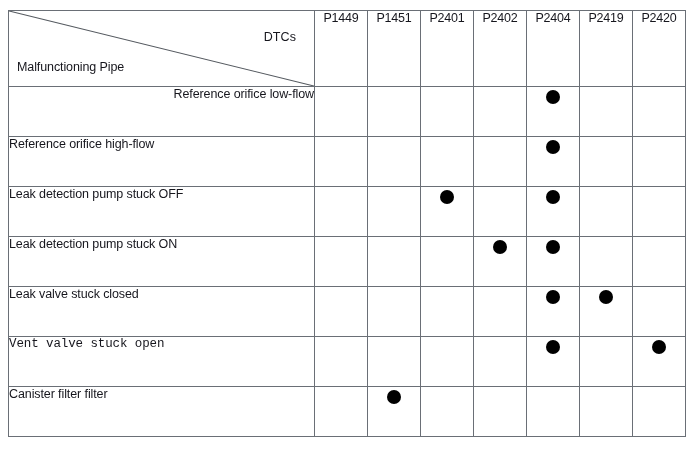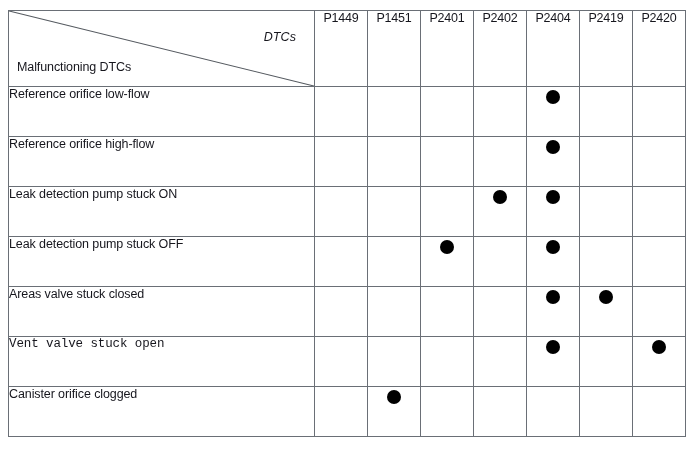--- a/index.html
+++ b/index.html
@@ -55,21 +55,20 @@
     height: 100%;
     display: block;
   }
   .corner-dtcs {
     position: absolute;
     right: 18px;
     top: 19px;
     font-size: 12.5px;
     letter-spacing: 0.1px;
     white-space: nowrap;
-    font-style: italic;
   }
   .corner-areas {
     position: absolute;
     left: 8px;
     bottom: 12px;
     font-size: 12.5px;
     letter-spacing: -0.1px;
     white-space: nowrap;
   }
 
@@ -110,35 +109,35 @@
 
 <div id="matrix-wrap">
   <table class="dtc-matrix">
     <thead>
       <tr>
         <td class="corner-cell" style="border-color: rgb(106, 111, 118);">
           <svg class="corner-diagonal" viewBox="0 0 305 75" preserveAspectRatio="none">
             <line x1="0" y1="0" x2="305" y2="75" stroke="#555a60" stroke-width="1.1" vector-effect="non-scaling-stroke"></line>
           </svg>
           <span class="corner-dtcs">DTCs</span>
-          <span class="corner-areas">Malfunctioning DTCs</span>
+          <span class="corner-areas">Malfunctioning Pipe</span>
         </td>
         <th class="dtc-head" style="border-color: rgb(106, 111, 118);">P1449</th>
         <th class="dtc-head" style="border-color: rgb(106, 111, 118);">P1451</th>
         <th class="dtc-head" style="border-color: rgb(106, 111, 118);">P2401</th>
         <th class="dtc-head" style="border-color: rgb(106, 111, 118);">P2402</th>
         <th class="dtc-head" style="border-color: rgb(106, 111, 118); text-align: center;">P2404</th>
         <th class="dtc-head" style="border-color: rgb(106, 111, 118);">P2419</th>
         <th class="dtc-head" style="border-color: rgb(106, 111, 118);">P2420</th>
       </tr>
     </thead>
     <tbody>
 
       <tr>
-        <td class="area-cell" style="border-color: rgb(106, 111, 118);">Reference orifice low-flow</td>
+        <td class="area-cell" style="border-color: rgb(106, 111, 118); text-align: right;">Reference orifice low-flow</td>
         <td class="mark-cell" style="border-color: rgb(106, 111, 118);"></td>
         <td class="mark-cell" style="border-color: rgb(106, 111, 118);"></td>
         <td class="mark-cell" style="border-color: rgb(106, 111, 118);"></td>
         <td class="mark-cell" style="border-color: rgb(106, 111, 118);"></td>
         <td class="mark-cell" style="border-color: rgb(106, 111, 118);"><span class="dot" style="background: rgb(0, 0, 0);"></span></td>
         <td class="mark-cell" style="border-color: rgb(106, 111, 118);"></td>
         <td class="mark-cell" style="border-color: rgb(106, 111, 118);"></td>
       </tr>
 
       <tr>
@@ -146,43 +145,43 @@
         <td class="mark-cell" style="border-color: rgb(106, 111, 118);"></td>
         <td class="mark-cell" style="border-color: rgb(106, 111, 118);"></td>
         <td class="mark-cell" style="border-color: rgb(106, 111, 118);"></td>
         <td class="mark-cell" style="border-color: rgb(106, 111, 118);"></td>
         <td class="mark-cell" style="border-color: rgb(106, 111, 118);"><span class="dot" style="background: rgb(0, 0, 0);"></span></td>
         <td class="mark-cell" style="border-color: rgb(106, 111, 118);"></td>
         <td class="mark-cell" style="border-color: rgb(106, 111, 118);"></td>
       </tr>
 
       <tr>
+        <td class="area-cell" style="border-color: rgb(106, 111, 118);">Leak detection pump stuck OFF</td>
+        <td class="mark-cell" style="border-color: rgb(106, 111, 118);"></td>
+        <td class="mark-cell" style="border-color: rgb(106, 111, 118);"></td>
+        <td class="mark-cell" style="border-color: rgb(106, 111, 118);"><span class="dot" style="background: rgb(0, 0, 0);"></span></td>
+        <td class="mark-cell" style="border-color: rgb(106, 111, 118);"></td>
+        <td class="mark-cell" style="border-color: rgb(106, 111, 118);"><span class="dot" style="background: rgb(0, 0, 0);"></span></td>
+        <td class="mark-cell" style="border-color: rgb(106, 111, 118);"></td>
+        <td class="mark-cell" style="border-color: rgb(106, 111, 118);"></td>
+      </tr>
+
+      <tr>
         <td class="area-cell" style="border-color: rgb(106, 111, 118);">Leak detection pump stuck ON</td>
         <td class="mark-cell" style="border-color: rgb(106, 111, 118);"></td>
         <td class="mark-cell" style="border-color: rgb(106, 111, 118);"></td>
         <td class="mark-cell" style="border-color: rgb(106, 111, 118);"></td>
         <td class="mark-cell" style="border-color: rgb(106, 111, 118);"><span class="dot" style="background: rgb(0, 0, 0);"></span></td>
         <td class="mark-cell" style="border-color: rgb(106, 111, 118);"><span class="dot" style="background: rgb(0, 0, 0);"></span></td>
         <td class="mark-cell" style="border-color: rgb(106, 111, 118);"></td>
         <td class="mark-cell" style="border-color: rgb(106, 111, 118);"></td>
       </tr>
 
       <tr>
-        <td class="area-cell" style="border-color: rgb(106, 111, 118);">Leak detection pump stuck OFF</td>
-        <td class="mark-cell" style="border-color: rgb(106, 111, 118);"></td>
-        <td class="mark-cell" style="border-color: rgb(106, 111, 118);"></td>
-        <td class="mark-cell" style="border-color: rgb(106, 111, 118);"><span class="dot" style="background: rgb(0, 0, 0);"></span></td>
-        <td class="mark-cell" style="border-color: rgb(106, 111, 118);"></td>
-        <td class="mark-cell" style="border-color: rgb(106, 111, 118);"><span class="dot" style="background: rgb(0, 0, 0);"></span></td>
-        <td class="mark-cell" style="border-color: rgb(106, 111, 118);"></td>
-        <td class="mark-cell" style="border-color: rgb(106, 111, 118);"></td>
-      </tr>
-
-      <tr>
-        <td class="area-cell" style="border-color: rgb(106, 111, 118);">Areas valve stuck closed</td>
+        <td class="area-cell" style="border-color: rgb(106, 111, 118);">Leak valve stuck closed</td>
         <td class="mark-cell" style="border-color: rgb(106, 111, 118);"></td>
         <td class="mark-cell" style="border-color: rgb(106, 111, 118);"></td>
         <td class="mark-cell" style="border-color: rgb(106, 111, 118);"></td>
         <td class="mark-cell" style="border-color: rgb(106, 111, 118);"></td>
         <td class="mark-cell" style="border-color: rgb(106, 111, 118);"><span class="dot" style="background: rgb(0, 0, 0);"></span></td>
         <td class="mark-cell" style="border-color: rgb(106, 111, 118);"><span class="dot" style="background: rgb(0, 0, 0);"></span></td>
         <td class="mark-cell" style="border-color: rgb(106, 111, 118);"></td>
       </tr>
 
       <tr>
@@ -190,21 +189,21 @@
         <td class="mark-cell" style="border-color: rgb(106, 111, 118);"></td>
         <td class="mark-cell" style="border-color: rgb(106, 111, 118);"></td>
         <td class="mark-cell" style="border-color: rgb(106, 111, 118);"></td>
         <td class="mark-cell" style="border-color: rgb(106, 111, 118);"></td>
         <td class="mark-cell" style="border-color: rgb(106, 111, 118);"><span class="dot" style="background: rgb(0, 0, 0);"></span></td>
         <td class="mark-cell" style="border-color: rgb(106, 111, 118);"></td>
         <td class="mark-cell" style="border-color: rgb(106, 111, 118);"><span class="dot" style="background: rgb(0, 0, 0);"></span></td>
       </tr>
 
       <tr>
-        <td class="area-cell" style="border-color: rgb(106, 111, 118);">Canister orifice clogged</td>
+        <td class="area-cell" style="border-color: rgb(106, 111, 118);">Canister filter filter</td>
         <td class="mark-cell" style="border-color: rgb(106, 111, 118);"></td>
         <td class="mark-cell" style="border-color: rgb(106, 111, 118);"><span class="dot" style="background: rgb(0, 0, 0);"></span></td>
         <td class="mark-cell" style="border-color: rgb(106, 111, 118);"></td>
         <td class="mark-cell" style="border-color: rgb(106, 111, 118);"></td>
         <td class="mark-cell" style="border-color: rgb(106, 111, 118);"></td>
         <td class="mark-cell" style="border-color: rgb(106, 111, 118);"></td>
         <td class="mark-cell" style="border-color: rgb(106, 111, 118);"></td>
       </tr>
 
 

